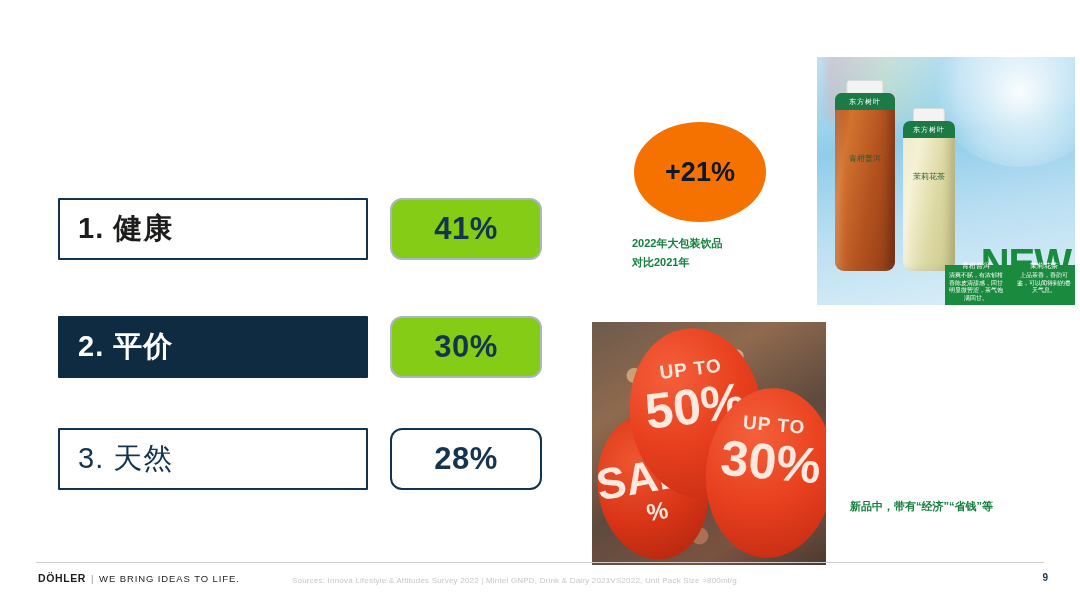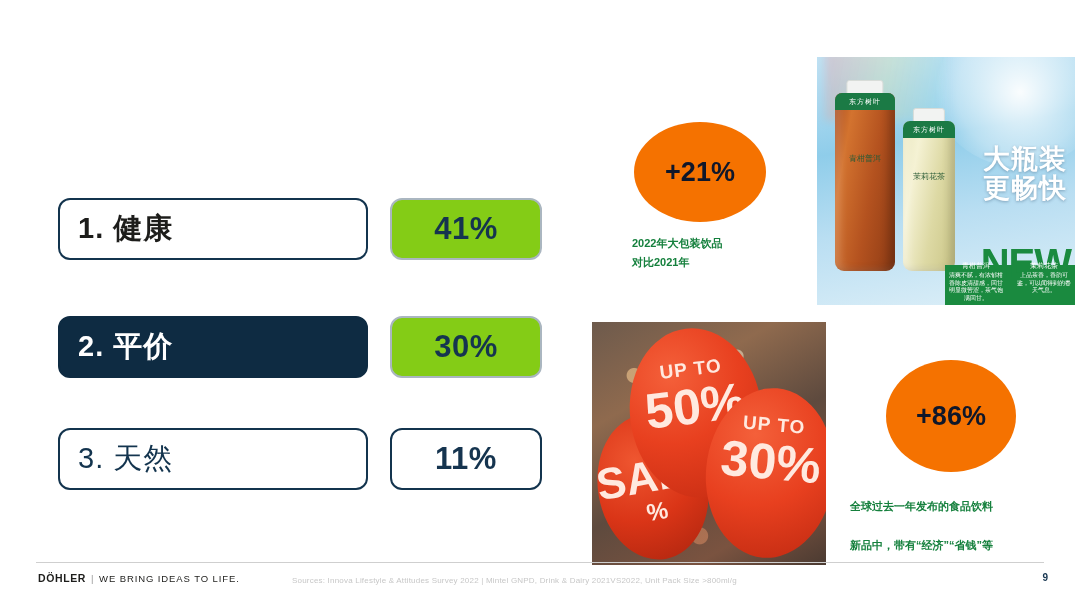--- a/index.html
+++ b/index.html
@@ -39,21 +39,21 @@
     height: 62px;
   }
   .rank-label {
     position: absolute;
     left: 0;
     top: 0;
     width: 310px;
     height: 62px;
     box-sizing: border-box;
     border: 2px solid #13344e;
-    border-radius: 12px;
+    border-radius: 1px;
     background: #ffffff;
     color: #13344e;
     display: flex;
     align-items: center;
     padding-left: 18px;
     font-size: 29px;
     letter-spacing: 1px;
   }
   .rank-label.plain {
     color: #1d1d1b;
@@ -363,21 +363,21 @@
     <div class="rank-pct grey">41%</div>
   </div>
 
   <div class="rank-row" style="top:316px">
     <div class="rank-label highlight">2. 平价</div>
     <div class="rank-pct grey">30%</div>
   </div>
 
   <div class="rank-row" style="top:428px">
     <div class="rank-label">3. 天然</div>
-    <div class="rank-pct">11%</div>
+    <div class="rank-pct">28%</div>
   </div>
 
   <div class="stat-badge" style="left:634px; top:122px; width:132px; height:100px; font-size:27px;">
     <span>+21%</span>
   </div>
   <div class="stat-caption" style="left:632px; top:234px; width:190px;">2022年大包装饮品
 对比2021年</div>
 
   <div id="photo-tea">
     <div class="rainbow"></div>
@@ -389,22 +389,20 @@
       <div class="body-label">青柑普洱</div>
     </div>
 
     <div id="bottle-b" class="bottle">
       <div class="cap"></div>
       <div class="neckband">东方树叶</div>
       <div class="body-label">茉莉花茶</div>
     </div>
 
 
-    <div id="tea-slogan">大瓶装
-更畅快</div>
     <div id="tea-greenbar"></div>
     <div id="tea-new">NEW</div>
     <div id="tea-footnotes">
       <div>
         <div class="fn-title">青柑普洱</div>
         <div>清爽不腻，有浓郁柑香陈皮清甜感，回甘明显微苦涩，茶气饱满回甘。</div>
       </div>
       <div>
         <div class="fn-title">茉莉花茶</div>
         <div>上品茶香，香韵可鉴，可以闻得到的春天气息。</div>
@@ -420,25 +418,21 @@
     <div id="balloon-50" class="balloon">
       <div class="up">UP TO</div>
       <div class="big">50%</div>
     </div>
     <div id="balloon-30" class="balloon">
       <div class="up">UP TO</div>
       <div class="big">30%</div>
     </div>
   </div>
 
-  <div class="stat-badge" style="left:886px; top:360px; width:130px; height:112px; font-size:27px;">
-    <span>+86%</span>
-  </div>
   <div class="stat-caption" style="left:850px; top:478px; width:228px;">
-    <div>全球过去一年发布的食品饮料</div>
     <div>新品中，带有“经济”“省钱”等</div>
     <div>
       
     </div>
   </div>
 
   <div id="footer-rule"></div>
   <div id="brand">
     <span class="mark">DÖHLER</span>
     <span class="bar">|</span>

